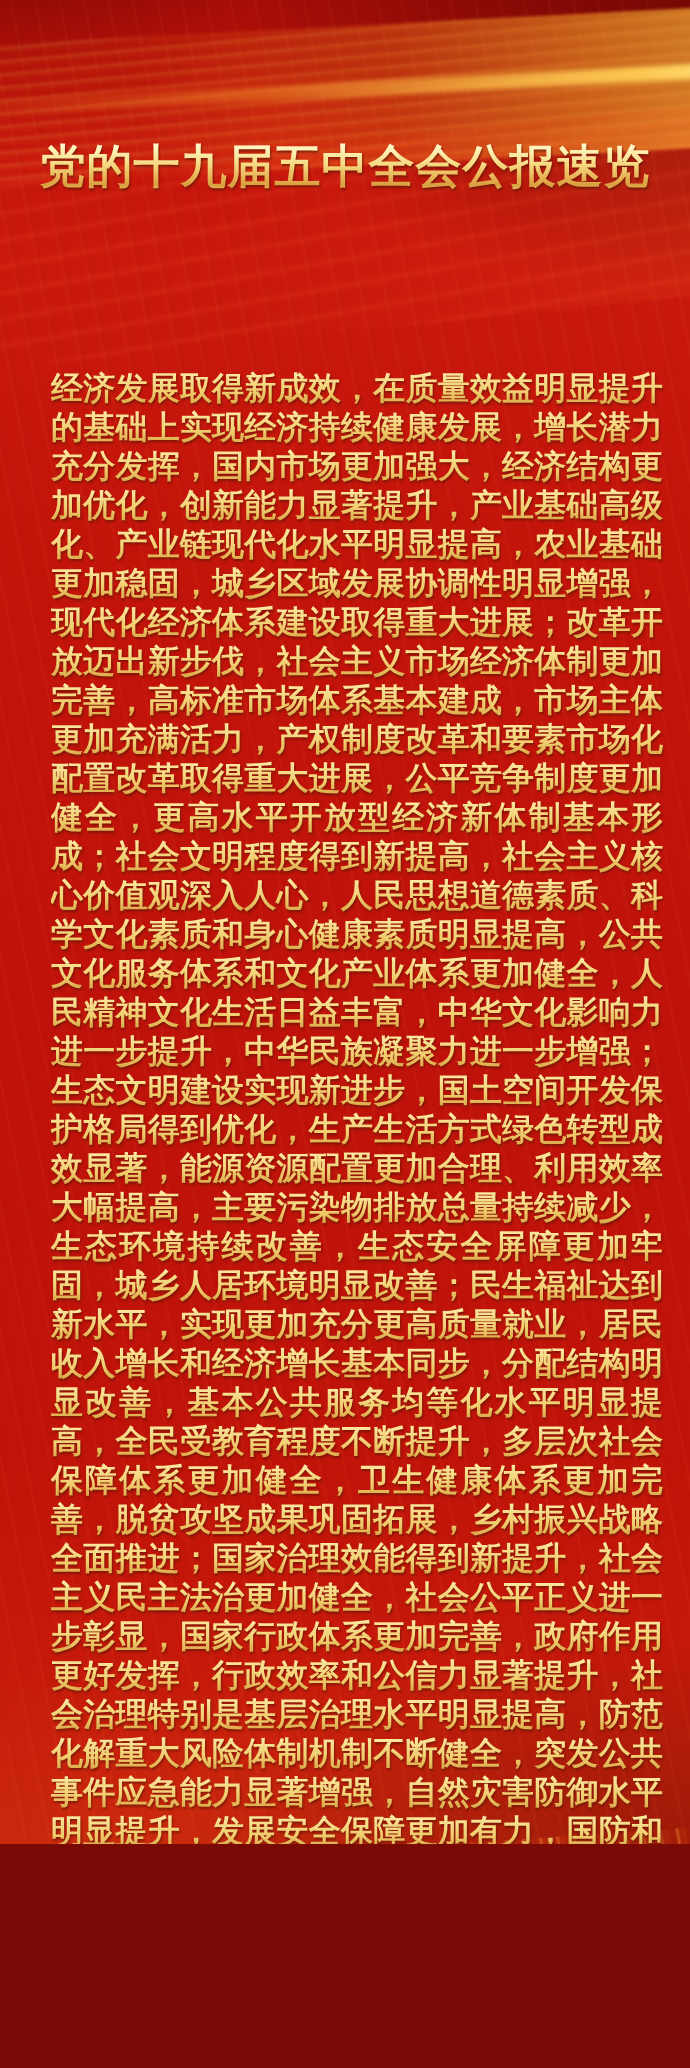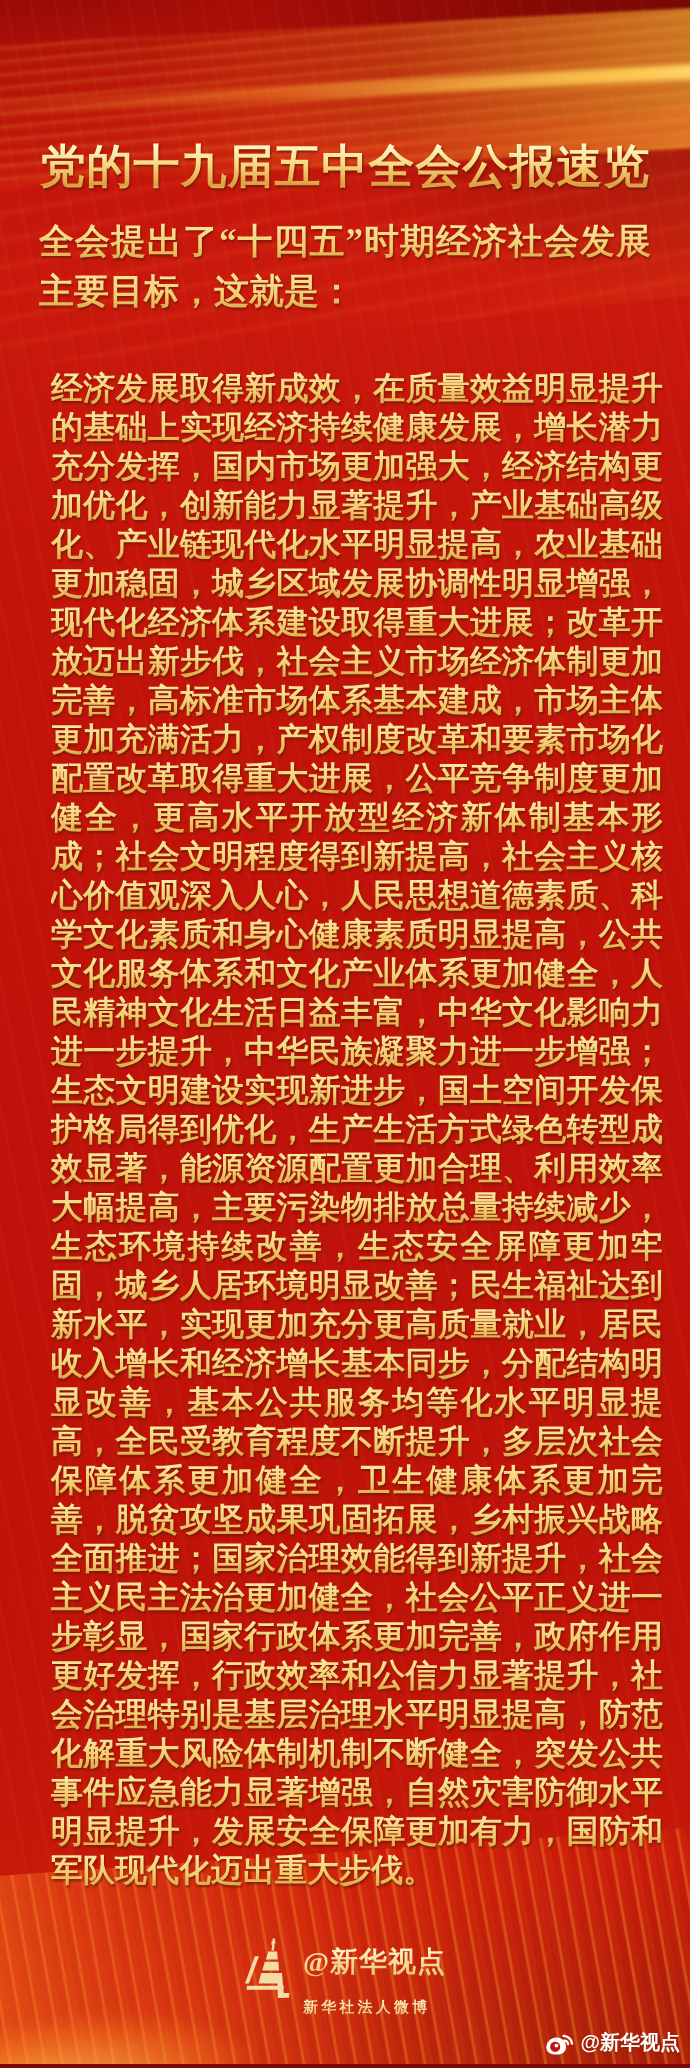--- a/index.html
+++ b/index.html
@@ -2,21 +2,21 @@
 <html><head>
 <meta charset="utf-8">
 <style>
   html,body { margin:0; padding:0; }
   body {
     font-family: "Liberation Serif", "DejaVu Serif", serif;
     background:#7a0a05;
   }
   .poster {
     position:relative;
-    width:690px; height:2064px;
+    width:690px; height:1844px;
     margin:0 auto;
     overflow:hidden;
     background:#701a75;
   }
 
   
   .bg { position:absolute; inset:0; overflow:hidden; pointer-events:none; }
   .bg-base {
     position:absolute; inset:0;
     background:
@@ -123,21 +123,20 @@
     <div class="bg-base"></div>
     <div class="fibers"></div>
     <div class="streak-top"></div>
     <div class="streak-mid"></div>
     <div class="streak-bottom"></div>
     <div class="glow-bottom-left"></div>
   </div>
 
   <h1 class="title gold">党的十九届五中全会公报速览</h1>
 
-  <p class="intro gold">全会提出了“十四五”时期经济社会发展主要目标，这就是：</p>
 
   <p class="bodytext gold">经济发展取得新成效，在质量效益明显提升的基础上实现经济持续健康发展，增长潜力充分发挥，国内市场更加强大，经济结构更加优化，创新能力显著提升，产业基础高级化、产业链现代化水平明显提高，农业基础更加稳固，城乡区域发展协调性明显增强，现代化经济体系建设取得重大进展；改革开放迈出新步伐，社会主义市场经济体制更加完善，高标准市场体系基本建成，市场主体更加充满活力，产权制度改革和要素市场化配置改革取得重大进展，公平竞争制度更加健全，更高水平开放型经济新体制基本形成；社会文明程度得到新提高，社会主义核心价值观深入人心，人民思想道德素质、科学文化素质和身心健康素质明显提高，公共文化服务体系和文化产业体系更加健全，人民精神文化生活日益丰富，中华文化影响力进一步提升，中华民族凝聚力进一步增强；生态文明建设实现新进步，国土空间开发保护格局得到优化，生产生活方式绿色转型成效显著，能源资源配置更加合理、利用效率大幅提高，主要污染物排放总量持续减少，生态环境持续改善，生态安全屏障更加牢固，城乡人居环境明显改善；民生福祉达到新水平，实现更加充分更高质量就业，居民收入增长和经济增长基本同步，分配结构明显改善，基本公共服务均等化水平明显提高，全民受教育程度不断提升，多层次社会保障体系更加健全，卫生健康体系更加完善，脱贫攻坚成果巩固拓展，乡村振兴战略全面推进；国家治理效能得到新提升，社会主义民主法治更加健全，社会公平正义进一步彰显，国家行政体系更加完善，政府作用更好发挥，行政效率和公信力显著提升，社会治理特别是基层治理水平明显提高，防范化解重大风险体制机制不断健全，突发公共事件应急能力显著增强，自然灾害防御水平明显提升，发展安全保障更加有力，国防和军队现代化迈出重大步伐。</p>
 
   <div class="footer">
     <svg width="48" height="62" viewBox="0 0 60 76" aria-hidden="true">
       <g fill="#f3dca6" transform="skewX(-6) translate(6,0)">
         <polygon points="30,0 33,0 33,15 30,15"></polygon>
         <polygon points="29,2 35,5 29,8"></polygon>
         <polygon points="26,16 37,16 39,26 24,26"></polygon>
         <polygon points="23,29 40,29 42,40 21,40"></polygon>

